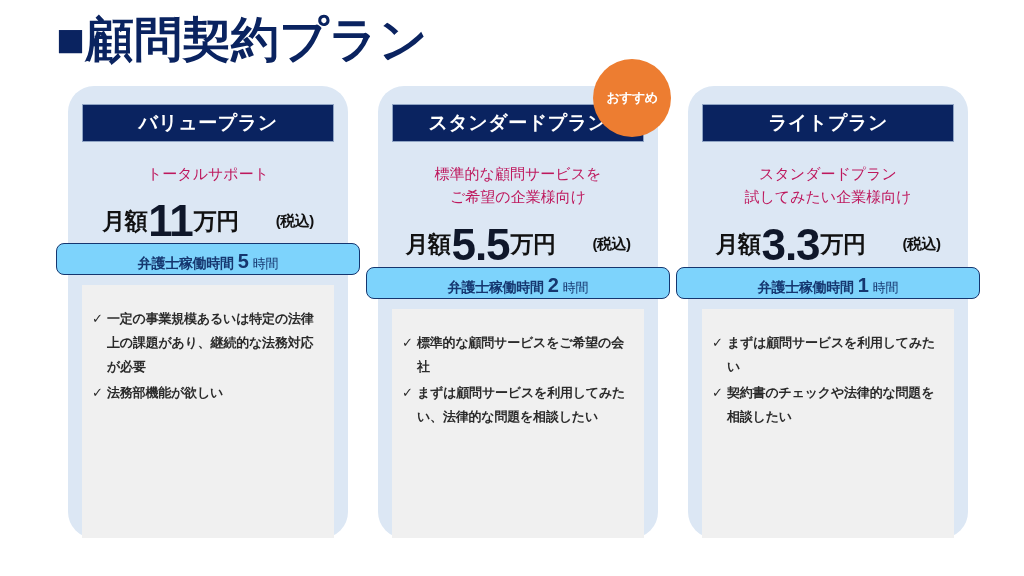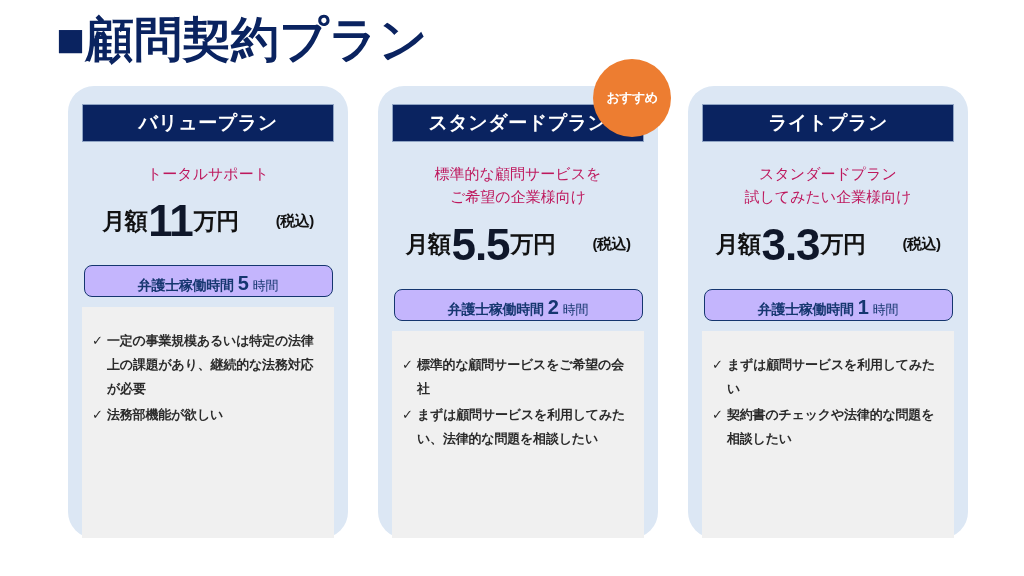--- a/index.html
+++ b/index.html
@@ -136,24 +136,24 @@
   }
   .price-tax {
     font-size: 15px;
     font-weight: bold;
     letter-spacing: -0.5px;
     padding-left: 37px;
   }
 
   
   .hours-pill {
-    margin-top: 22px;
-    width: 249px;
+    margin-top: 0;
+    width: 304px;
     height: 32px;
-    background: #c4b5fd;
+    background: #7dd3fc;
     border: 1.5px solid #15366f;
     border-radius: 8px;
     box-sizing: border-box;
     display: flex;
     align-items: baseline;
     justify-content: center;
     white-space: nowrap;
     color: #15366f;
     position: relative;
     z-index: 2;

